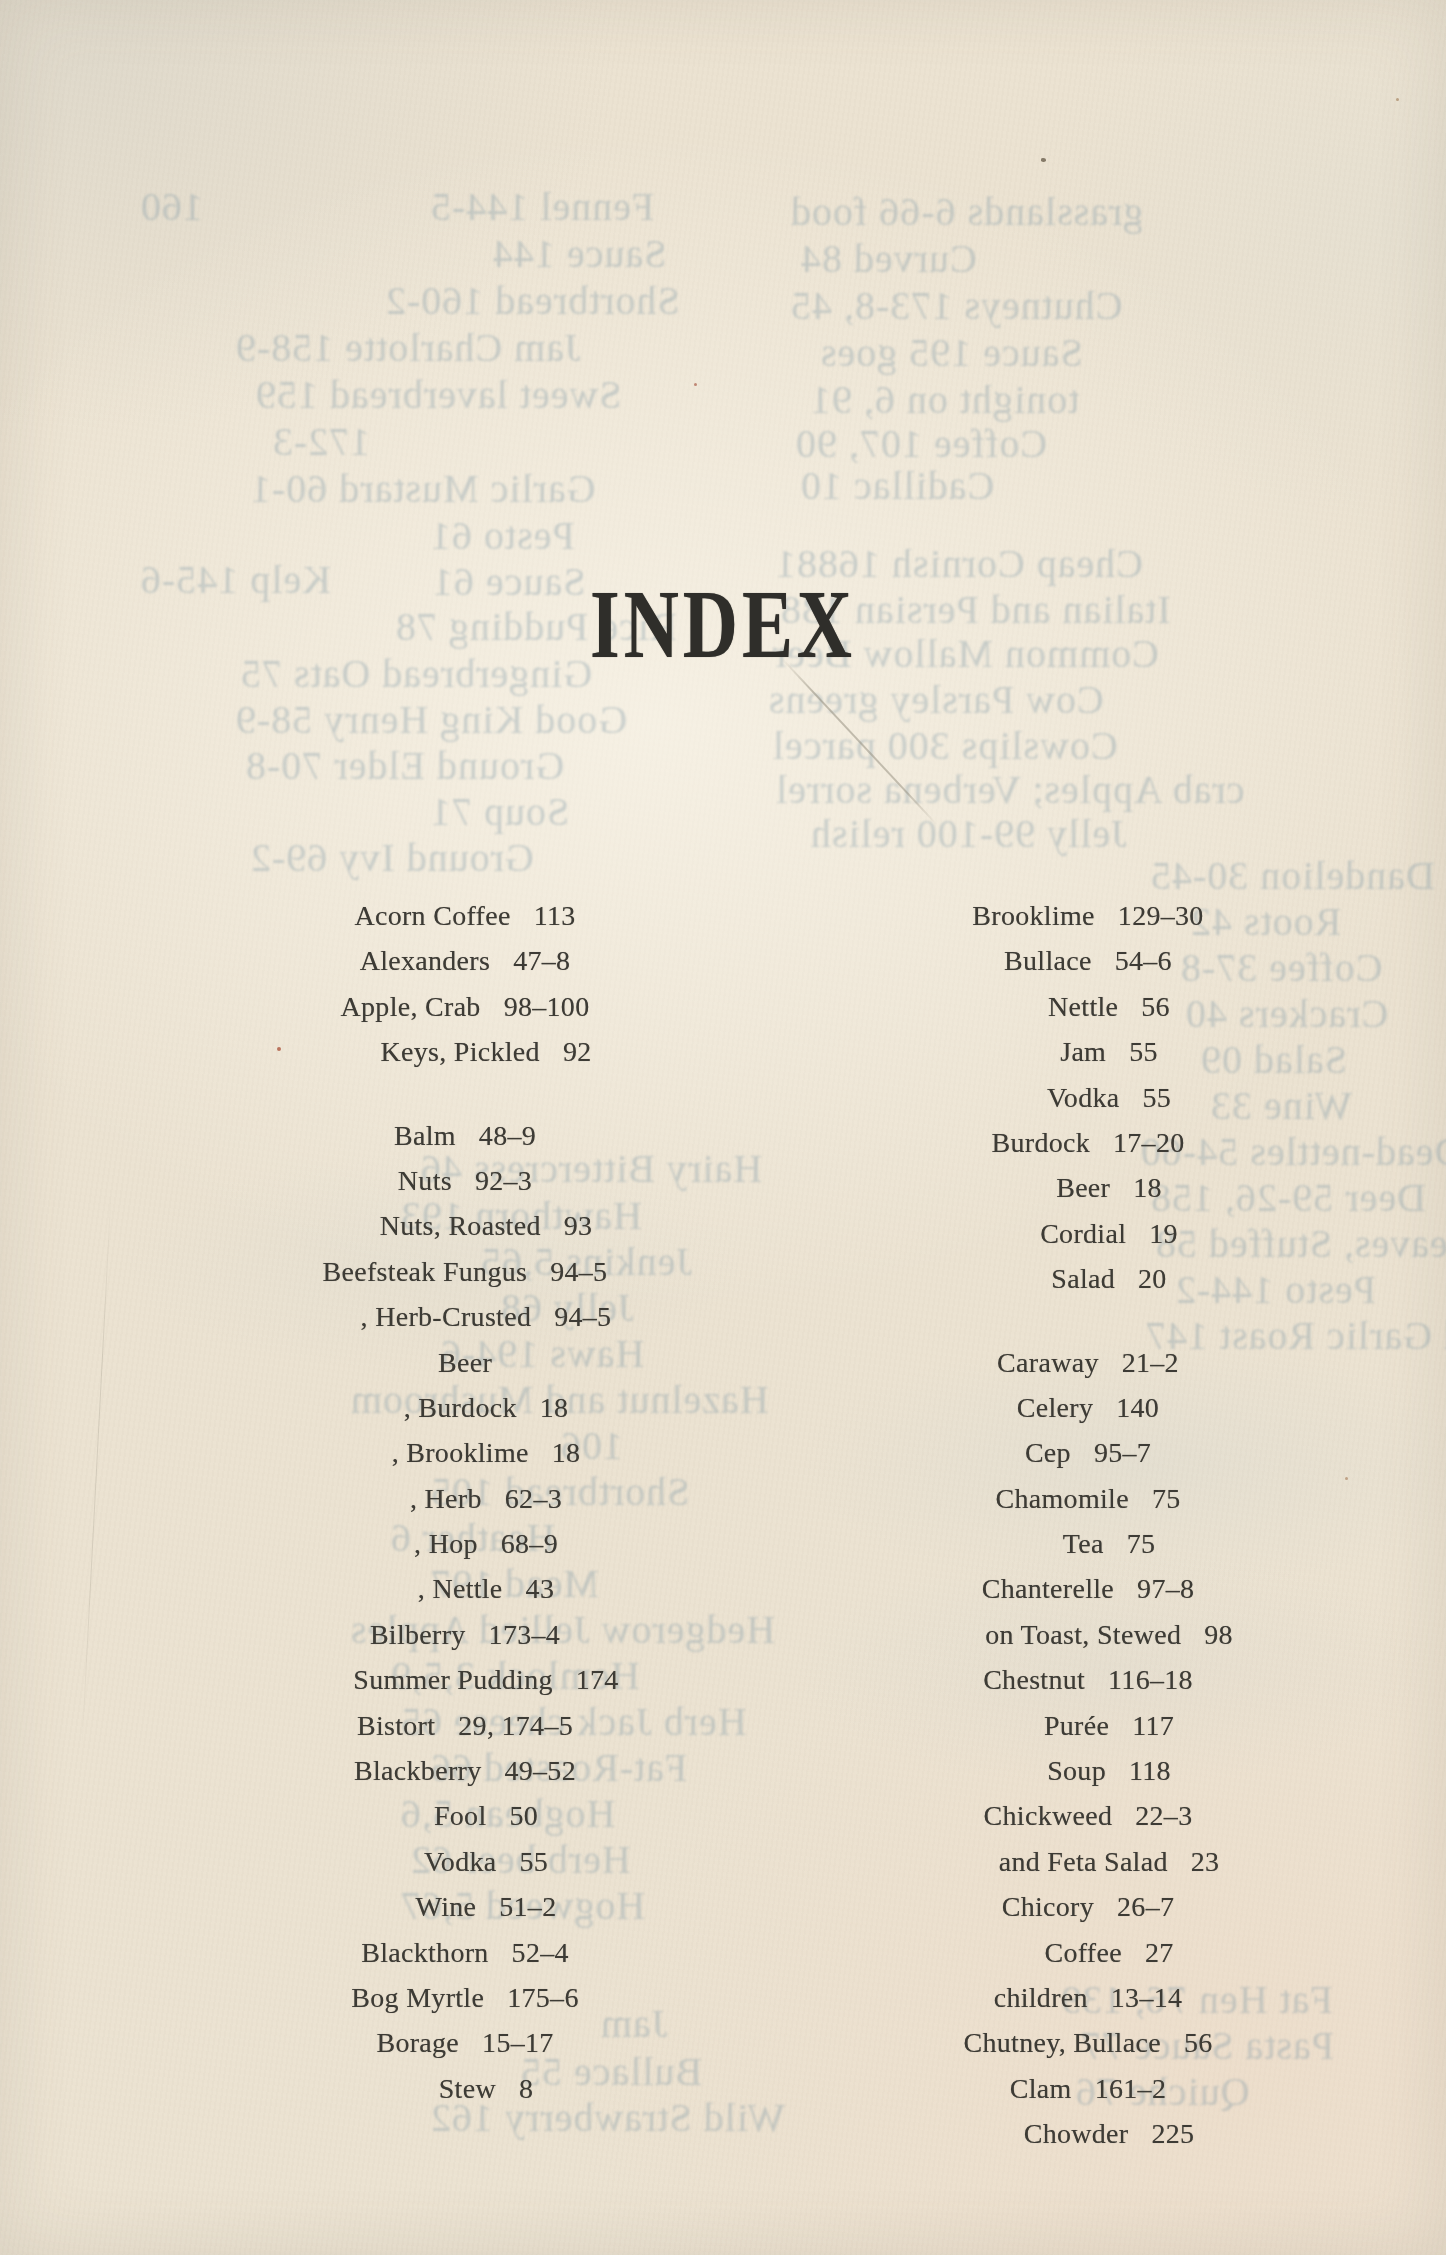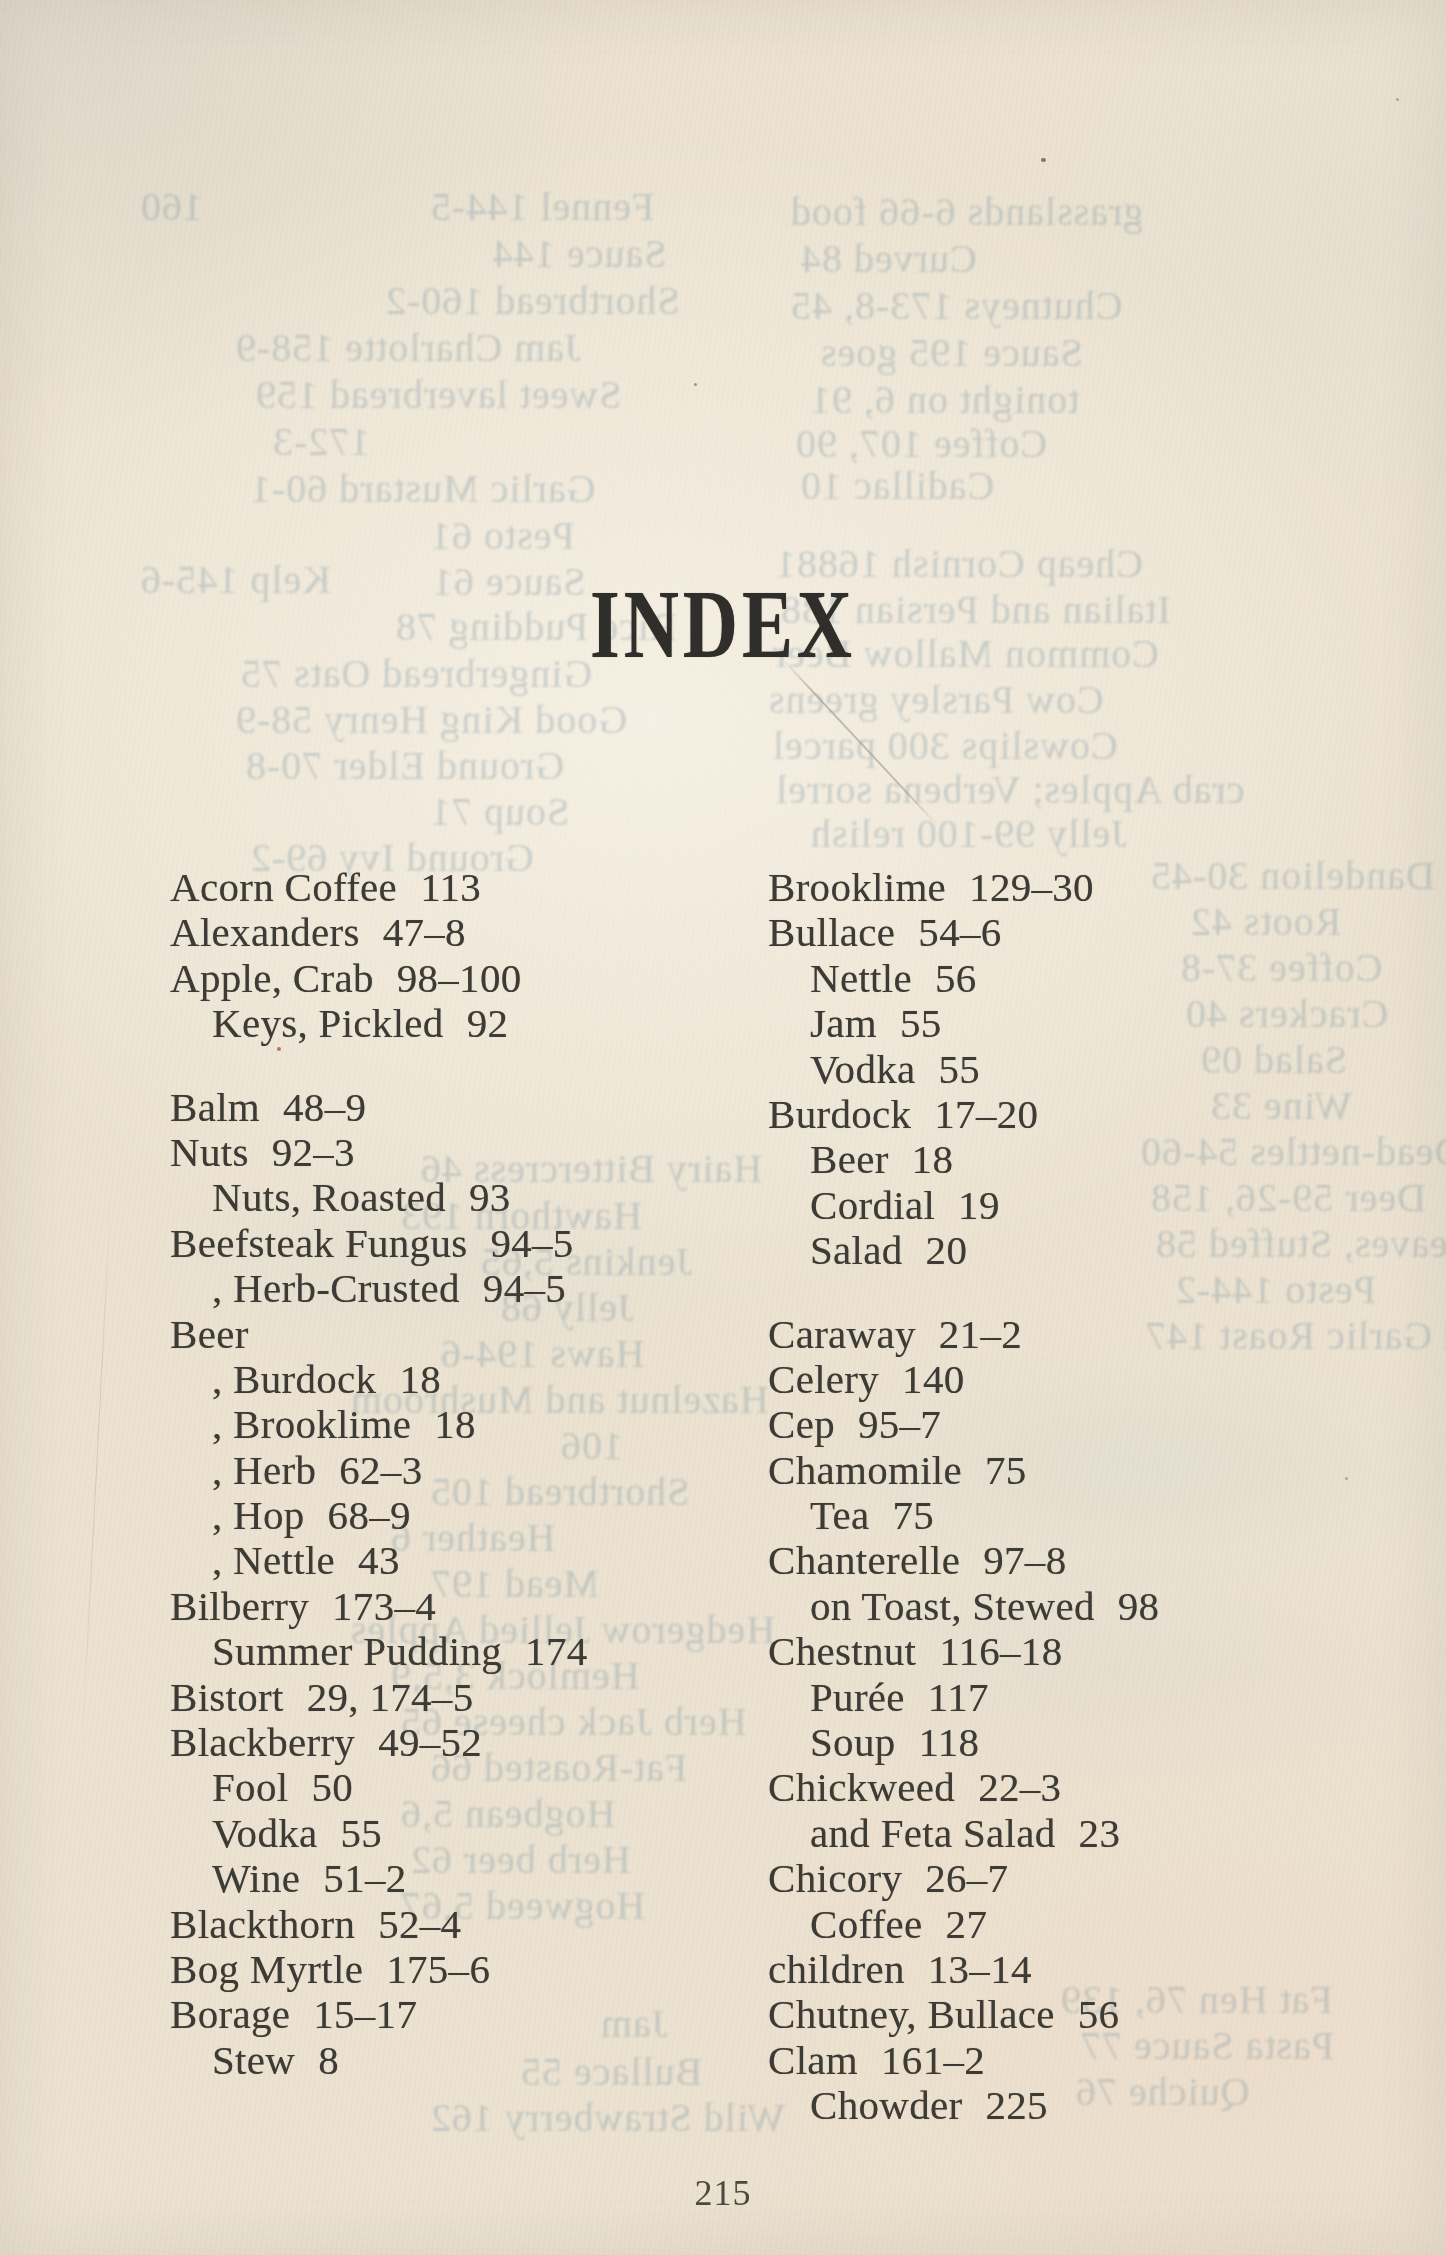--- a/index.html
+++ b/index.html
@@ -39,25 +39,26 @@
     text-align:center;
     font-size:98px;
     font-weight:bold;
     letter-spacing:5px;
     color:#2f2e2a;
     transform:scaleX(0.78);
     text-shadow:0 0 1px rgba(47,46,42,0.6);
   }
   .col{
     position:absolute;
-    top:863px;
+    top:900px;
     color:#3d3b35;
-    font-size:41px;
+    font-size:28px;
     text-shadow:0 0 0.7px rgba(61,59,53,0.5);
     letter-spacing:0.3px;
+    text-align:center;
   }
   .col-left{left:170px;width:590px;}
   .col-right{left:768px;width:640px;}
   .entry{height:45.4px;white-space:nowrap;}
   .entry.indent{padding-left:42px;}
   .entry.gap{margin-top:38px;}
   .pages{margin-left:23px;}
   .folio{
     position:absolute;
     top:2172px;left:0;width:100%;
@@ -223,15 +224,14 @@
       <div class="entry"><span class="term">Chickweed</span><span class="pages">22–3</span></div>
       <div class="entry indent"><span class="term">and Feta Salad</span><span class="pages">23</span></div>
       <div class="entry"><span class="term">Chicory</span><span class="pages">26–7</span></div>
       <div class="entry indent"><span class="term">Coffee</span><span class="pages">27</span></div>
       <div class="entry"><span class="term">children</span><span class="pages">13–14</span></div>
       <div class="entry"><span class="term">Chutney, Bullace</span><span class="pages">56</span></div>
       <div class="entry"><span class="term">Clam</span><span class="pages">161–2</span></div>
       <div class="entry indent"><span class="term">Chowder</span><span class="pages">225</span></div>
     </div>
 
-  <div class="folio">215</div>
 
 </div>
 
 </body></html>

